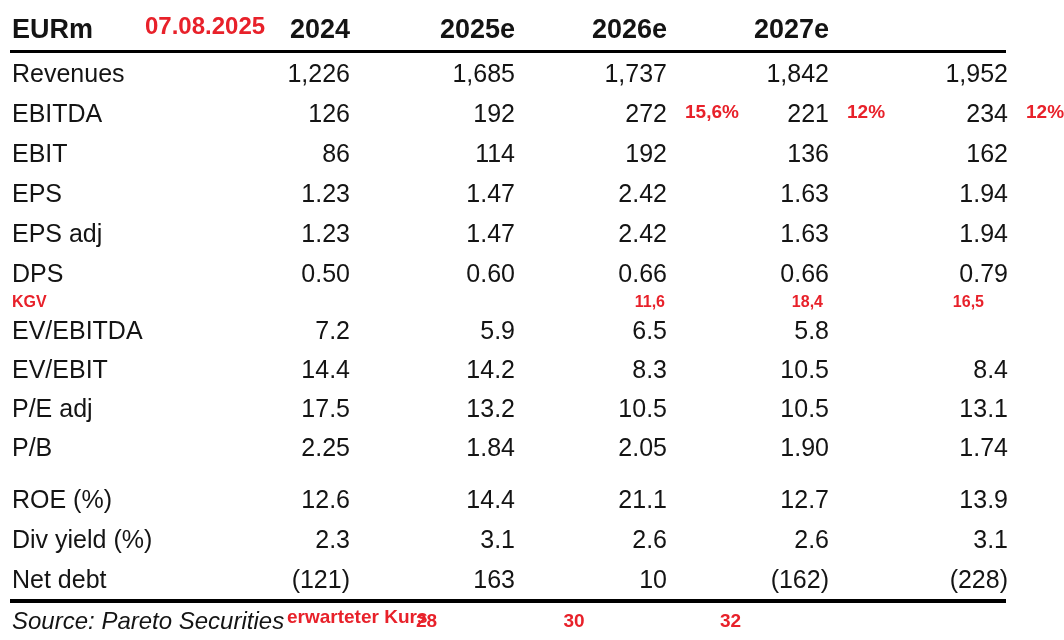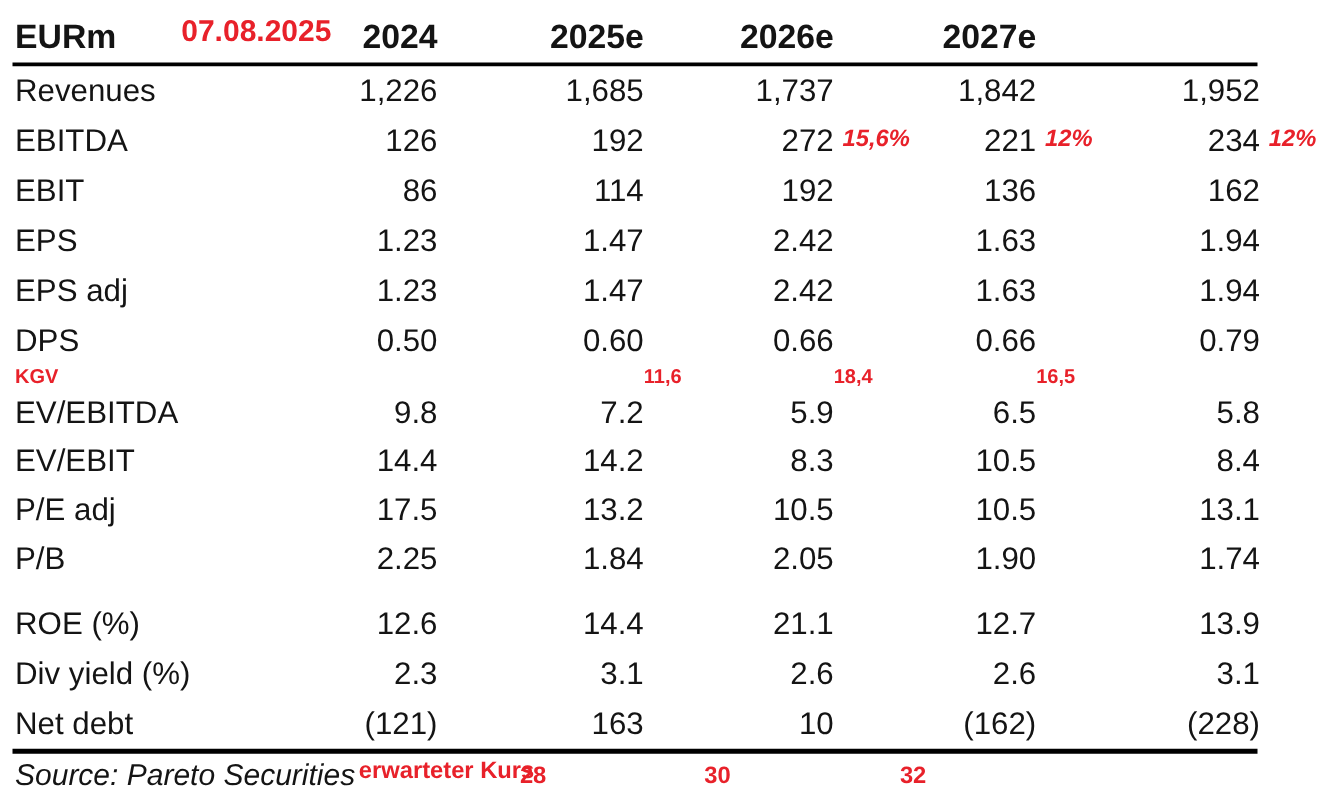--- a/index.html
+++ b/index.html
@@ -16,24 +16,24 @@
   .rk{height:18px;}
   .spacer{height:12px;}
   .cell{white-space:nowrap;}
   .label{font-size:25px;text-align:left;}
   .num{font-size:25px;text-align:right;position:relative;}
   .hnum{text-align:right;}
   .rule{width:996px;margin-left:-2px;border-top:3px solid #000;height:0;}
   .rule.thick{border-top-width:4px;}
   .red{color:var(--red);font-weight:bold;}
   .date-annot{position:absolute;left:145px;top:12px;font-size:24px;}
-  .annot{position:absolute;left:100%;margin-left:7px;top:50%;transform:translateY(-54%);font-size:19px;color:var(--red);font-weight:bold;font-style:italic;}
+  .annot{position:absolute;left:100%;margin-left:18px;top:50%;transform:translateY(-54%);font-size:19px;color:var(--red);font-weight:bold;}
   .annot:empty{display:none;}
   .kgv-label{font-size:16px;}
-  .kgv-val{font-size:16px;}
+  .kgv-val{font-size:16px;text-align:right;}
   .footer{position:relative;height:36px;}
   .source{position:absolute;left:0;top:50%;transform:translateY(-50%);font-style:italic;font-size:24px;}
   .exp-label{position:absolute;left:275px;top:3px;font-size:19px;}
   .exp-num{font-size:19px;text-align:center;}
 </style>
 </head>
 <body style="--red: #e8212a;">
 
 <div class="sheet">
 
@@ -106,21 +106,20 @@
     <div class="cell kgv-label red">KGV</div>
     <div class="cell kgv-val red"></div>
     <div class="cell kgv-val red"></div>
     <div class="cell kgv-val red" style="padding-right:2px;">11,6</div>
     <div class="cell kgv-val red" style="padding-right:6px;">18,4</div>
     <div class="cell kgv-val red" style="padding-right:24px;">16,5</div>
   </div>
 
   <div class="grid-row r39">
     <div class="cell label">EV/EBITDA</div>
-    <div class="cell num">9.8</div>
     <div class="cell num">7.2</div>
     <div class="cell num">5.9</div>
     <div class="cell num">6.5</div>
     <div class="cell num">5.8</div>
   </div>
 
   <div class="grid-row r39">
     <div class="cell label">EV/EBIT</div>
     <div class="cell num">14.4</div>
     <div class="cell num">14.2</div>

